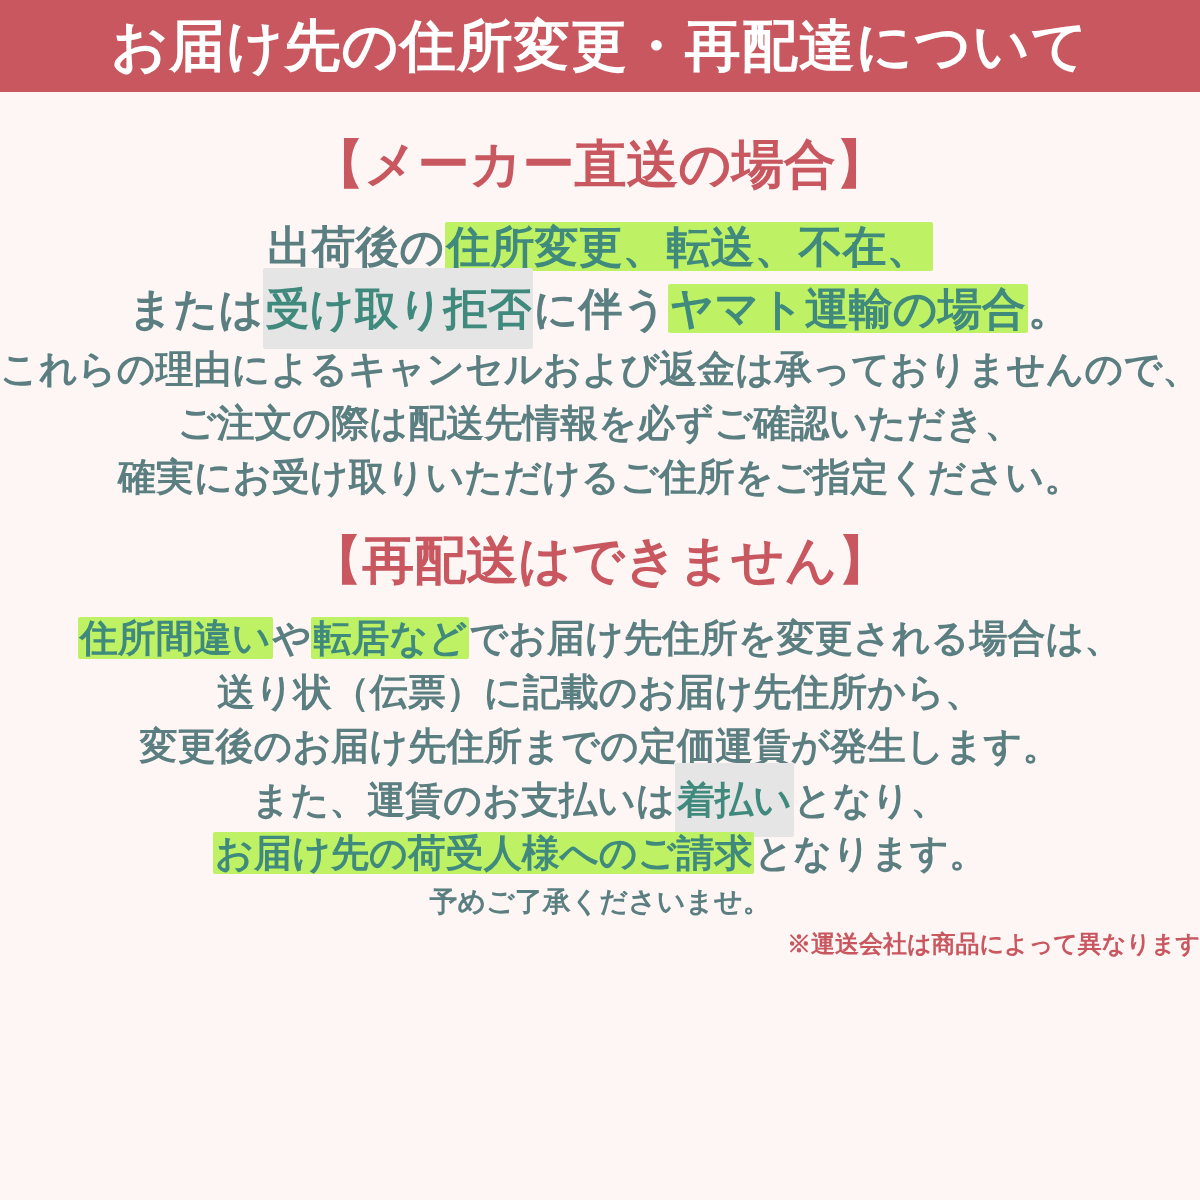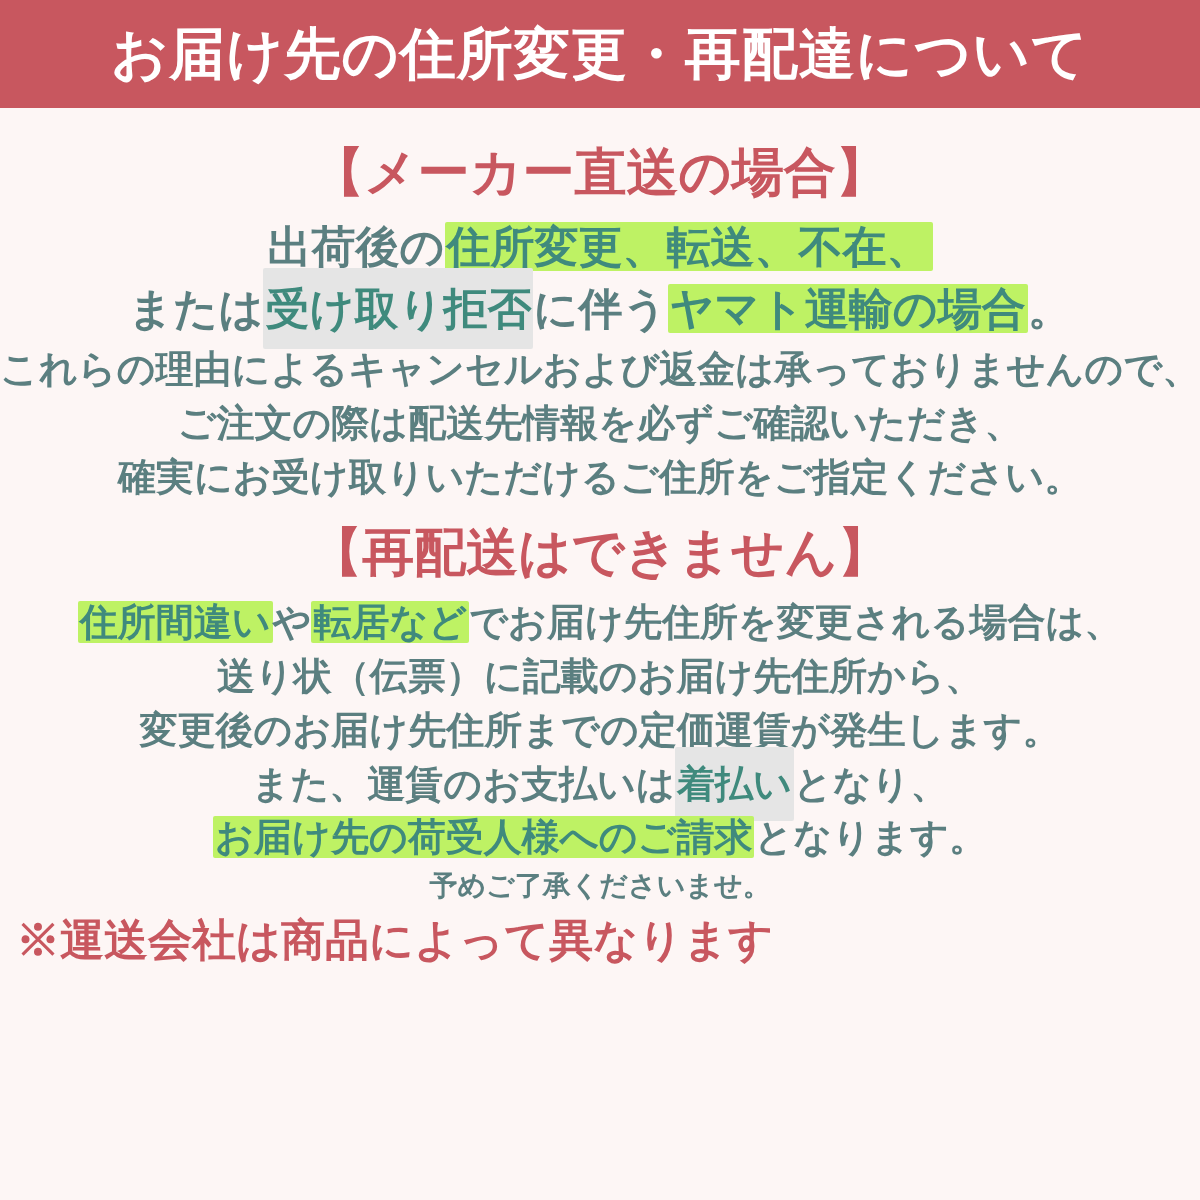--- a/index.html
+++ b/index.html
@@ -15,21 +15,21 @@
   }
   .page {
     position: relative;
     width: 1200px;
     height: 1200px;
     background: #fdf6f5;
     box-sizing: border-box;
   }
   .header-bar {
     width: 100%;
-    height: 108px;
+    height: 92px;
     background: #c8575f;
     display: flex;
     align-items: center;
     justify-content: center;
     box-sizing: border-box;
   }
   .header-title {
     color: #ffffff;
     font-size: 56px;
     font-weight: 700;
@@ -40,21 +40,21 @@
   .body-wrap {
     padding: 0;
     text-align: center;
   }
   .section-heading {
     color: #c8575f;
     font-weight: 700;
     font-size: 52px;
     text-align: center;
     line-height: 1.1;
-    margin: 0;
+    margin: 8px;
   }
   .sec1-heading { padding-top: 26px; }
   .sec2-heading { padding-top: 22px; }
 
   .line {
     color: #5b7f80;
     text-align: center;
     line-height: 1.26;
     white-space: nowrap;
     margin: 0;
@@ -67,26 +67,25 @@
     font-size: 38px;
     font-weight: 600;
     text-align: center;
   }
   .small {
     font-size: 28px;
     font-weight: 600;
   }
   .note {
     color: #c8575f;
-    font-size: 44px;
+    font-size: 24px;
     font-weight: 700;
-    text-align: left;
+    text-align: right;
     line-height: 1.2;
     margin: 0;
-    padding-left: 16px;
   }
   .hl-pink {
     background: #e5e5e5;
     padding: 16px 2px;
     border-radius: 2px;
   }
   .hl-green {
     background: #bef264;
     padding: 0 2px;
     border-radius: 2px;

